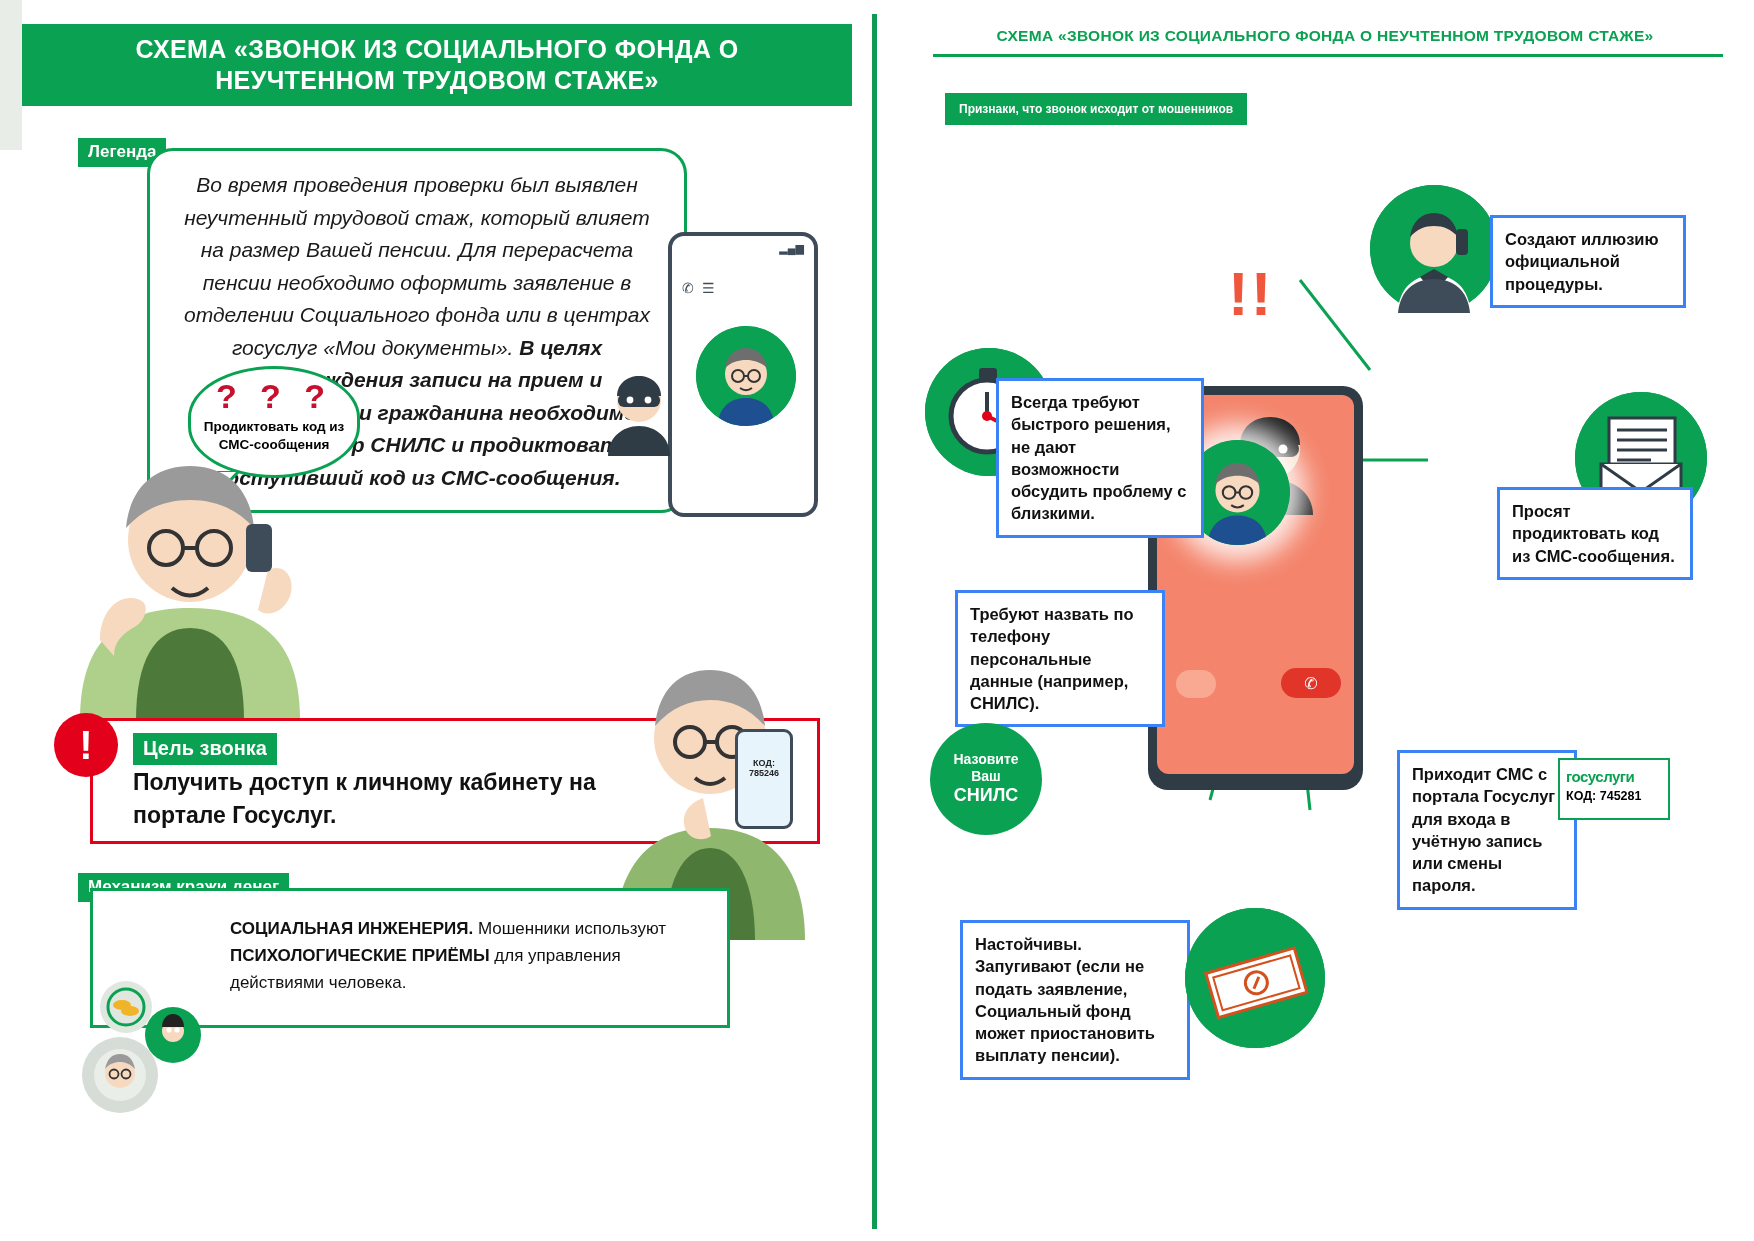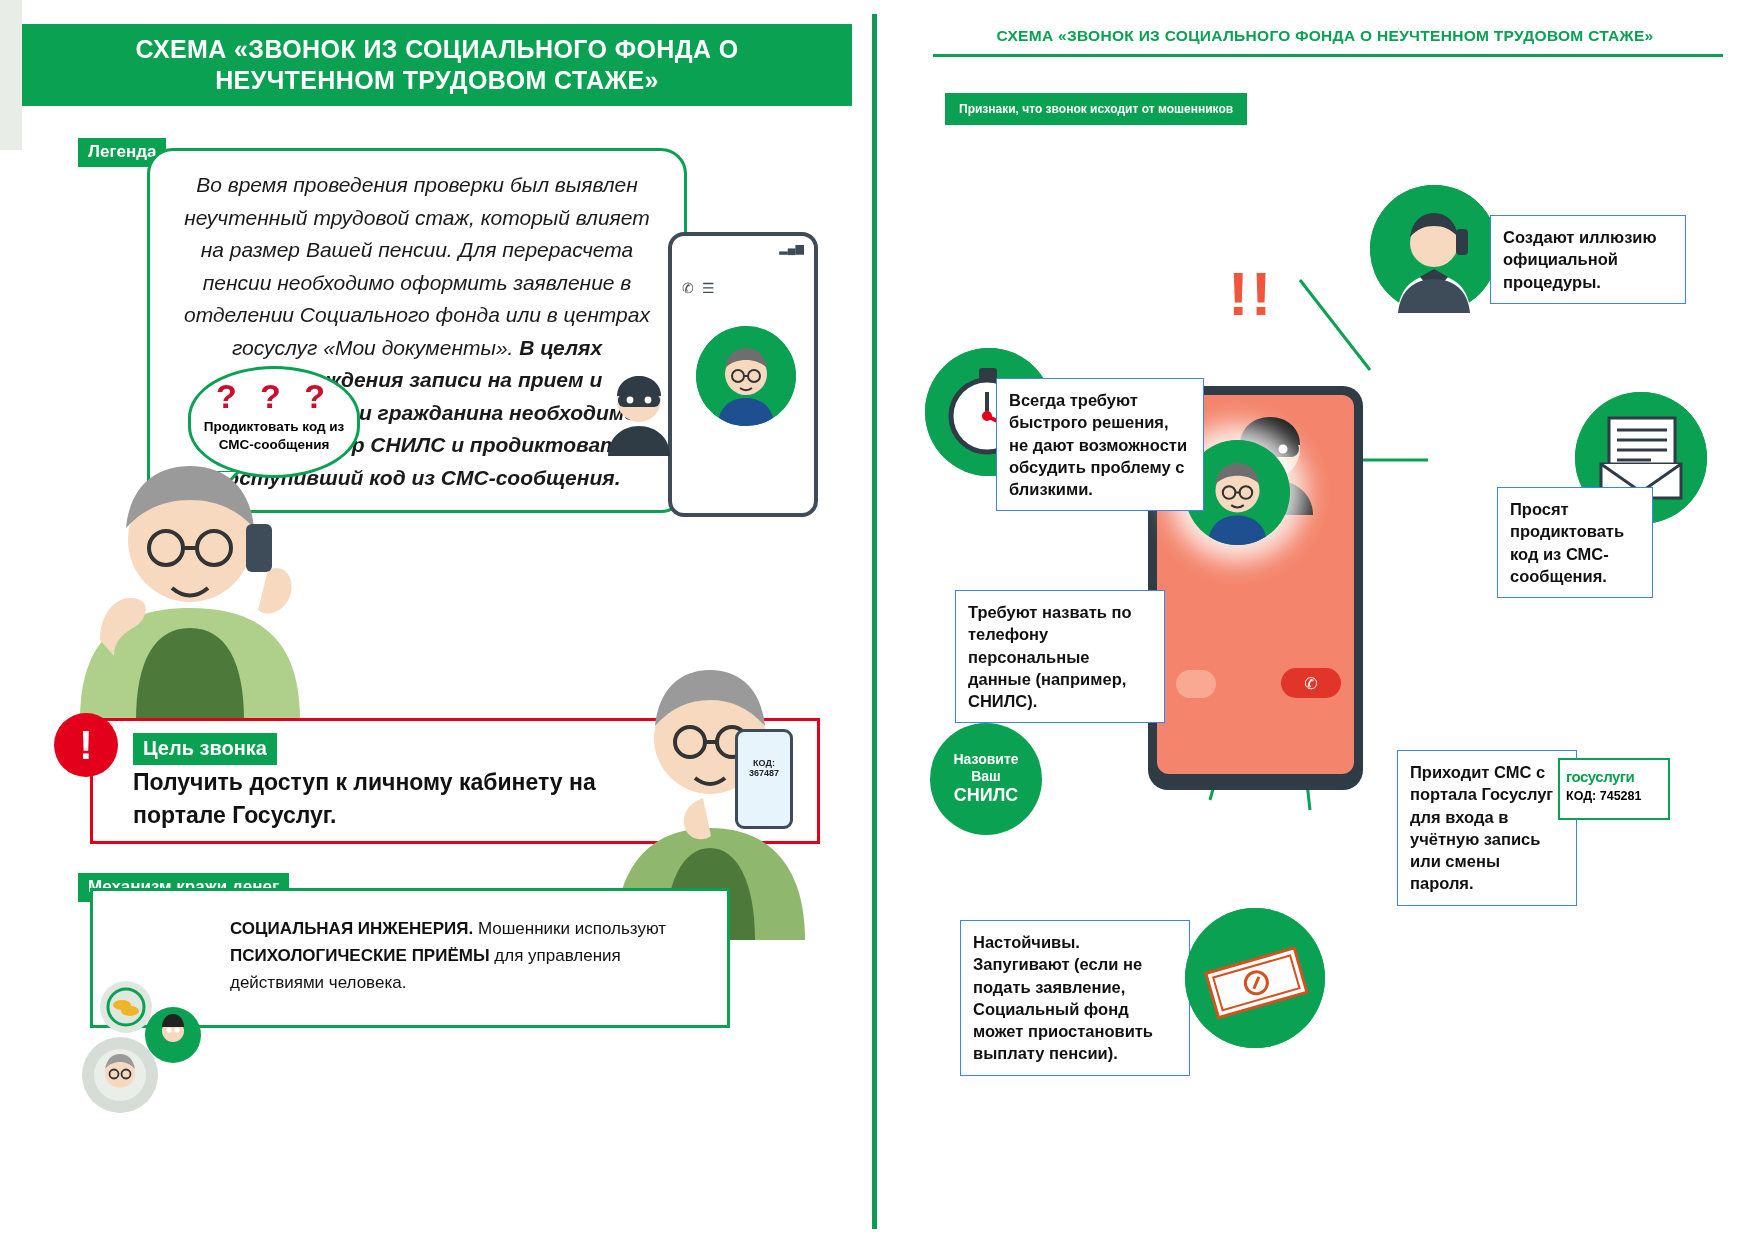--- a/index.html
+++ b/index.html
@@ -129,21 +129,21 @@
   .phone-big .scr { position:absolute; inset:9px 9px 16px; background:#f4846b; border-radius:12px; }
   .phone-big .notch { position:absolute; left:72px; top:0; width:70px; height:14px; background:#2f3b45; border-radius:0 0 8px 8px; }
   .phone-big .pill { position:absolute; left:28px; bottom:92px; width:40px; height:28px; background:#f9a892; border-radius:14px; }
   .phone-big .decline { position:absolute; right:22px; bottom:92px; width:60px; height:30px; background:#e2352a; border-radius:15px;
      display:flex; align-items:center; justify-content:center; color:#fff; font-size:16px; }
 
   .bang { position:absolute; left:1228px; top:258px; color:#f0563c; font-weight:bold; font-size:62px; letter-spacing:2px; }
 
   
   .callout {
-    position:absolute; border:1px solid #3b82f6; background:#fff;
+    position:absolute; border:3px solid #3b82f6; background:#fff;
     font-size:16.5px; font-weight:bold; line-height:1.35; color:#111;
     padding:10px 12px;
   }
   .circle {
     position:absolute; border-radius:50%; background:#0ba152;
   }
   .small-circle-label {
     position:absolute; border-radius:50%; background:#0ba152; color:#fff;
     display:flex; flex-direction:column; align-items:center; justify-content:center;
     text-align:center; font-weight:bold; line-height:1.2;
@@ -243,21 +243,21 @@
     <circle cx="115" cy="108" r="56" fill="#f7d9bf"></circle>
     <path d="M60 96c4-38 26-56 55-56s51 18 55 56c-16-18-34-26-55-26s-39 8-55 26z" fill="#9a9a9a"></path>
     <circle cx="95" cy="112" r="15" fill="none" stroke="#333" stroke-width="4"></circle>
     <circle cx="137" cy="112" r="15" fill="none" stroke="#333" stroke-width="4"></circle>
     <path d="M110 112h12" stroke="#333" stroke-width="4"></path>
     <path d="M100 148c10 8 20 8 30 0" stroke="#333" stroke-width="4" fill="none"></path>
     <path d="M108 168c-16 6-22 18-18 30 4 12 18 14 26 8" fill="#f7d9bf"></path>
   </svg>
   <div class="phone-code">
     <span>КОД:</span><br>
-    <span>367487</span>
+    <span>785246</span>
   </div>
 
   <span class="tag tag-mech">Механизм кражи денег</span>
   <div class="mech-box"></div>
   <div class="mech-text">
     <b>СОЦИАЛЬНАЯ ИНЖЕНЕРИЯ.</b>
     <span>Мошенники используют</span>
     <b>ПСИХОЛОГИЧЕСКИЕ ПРИЁМЫ</b>
     <span>для управления действиями человека.</span>
   </div>
@@ -360,21 +360,21 @@
       <g stroke="#2f3b45" stroke-width="3">
         <line x1="42" y1="38" x2="92" y2="38"></line>
           <line x1="42" y1="48" x2="92" y2="48"></line>
         <line x1="42" y1="58" x2="92" y2="58"></line>
           <line x1="42" y1="68" x2="76" y2="68"></line>
       </g>
       <path d="M26 72h80v34H26z" fill="#fff" stroke="#2f3b45" stroke-width="3"></path>
       <path d="M26 72l40 28 40-28" fill="#fff" stroke="#2f3b45" stroke-width="3"></path>
     </svg>
   </div>
-  <div class="callout" style="left:1497px; top:487px; width:156px;">Просят продиктовать код из СМС-сообщения.</div>
+  <div class="callout" style="left:1497px; top:487px; width:196px;">Просят продиктовать код из СМС-сообщения.</div>
 
   <div class="callout" style="left:955px; top:590px; width:210px;">Требуют назвать по телефону персональные данные (например, СНИЛС).</div>
 
   <div class="small-circle-label" style="left:930px; top:723px; width:112px; height:112px; font-size:14px;">
     <span>Назовите</span>
     <span>Ваш</span>
     <span style="font-size:18px">СНИЛС</span>
   </div>
 
   <div class="callout" style="left:1397px; top:750px; width:180px;">Приходит СМС с портала Госуслуг для входа в учётную запись или смены пароля.</div>

